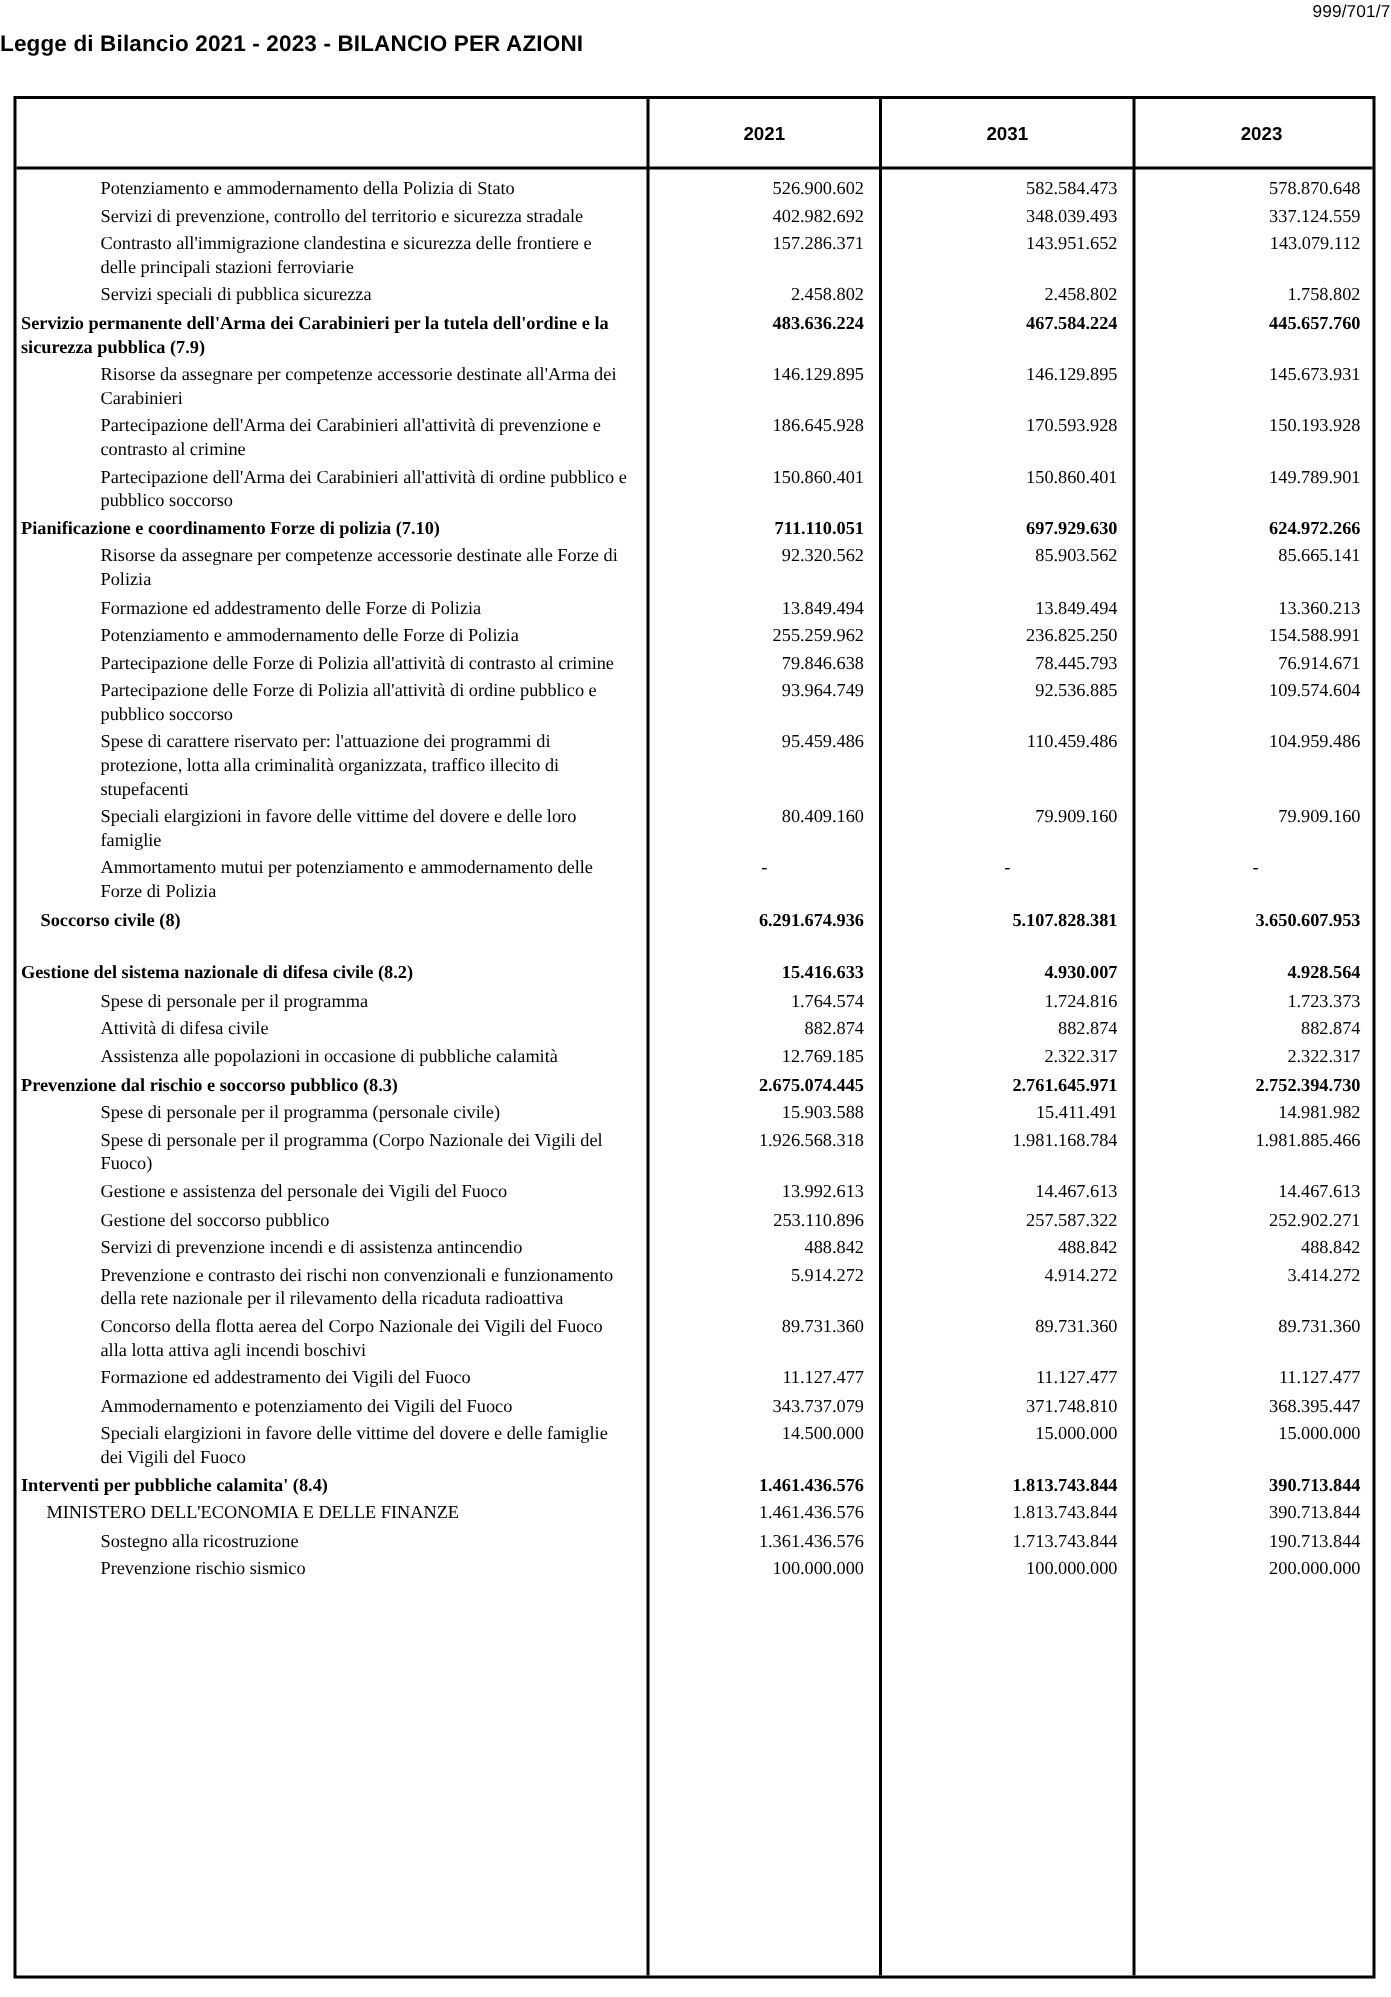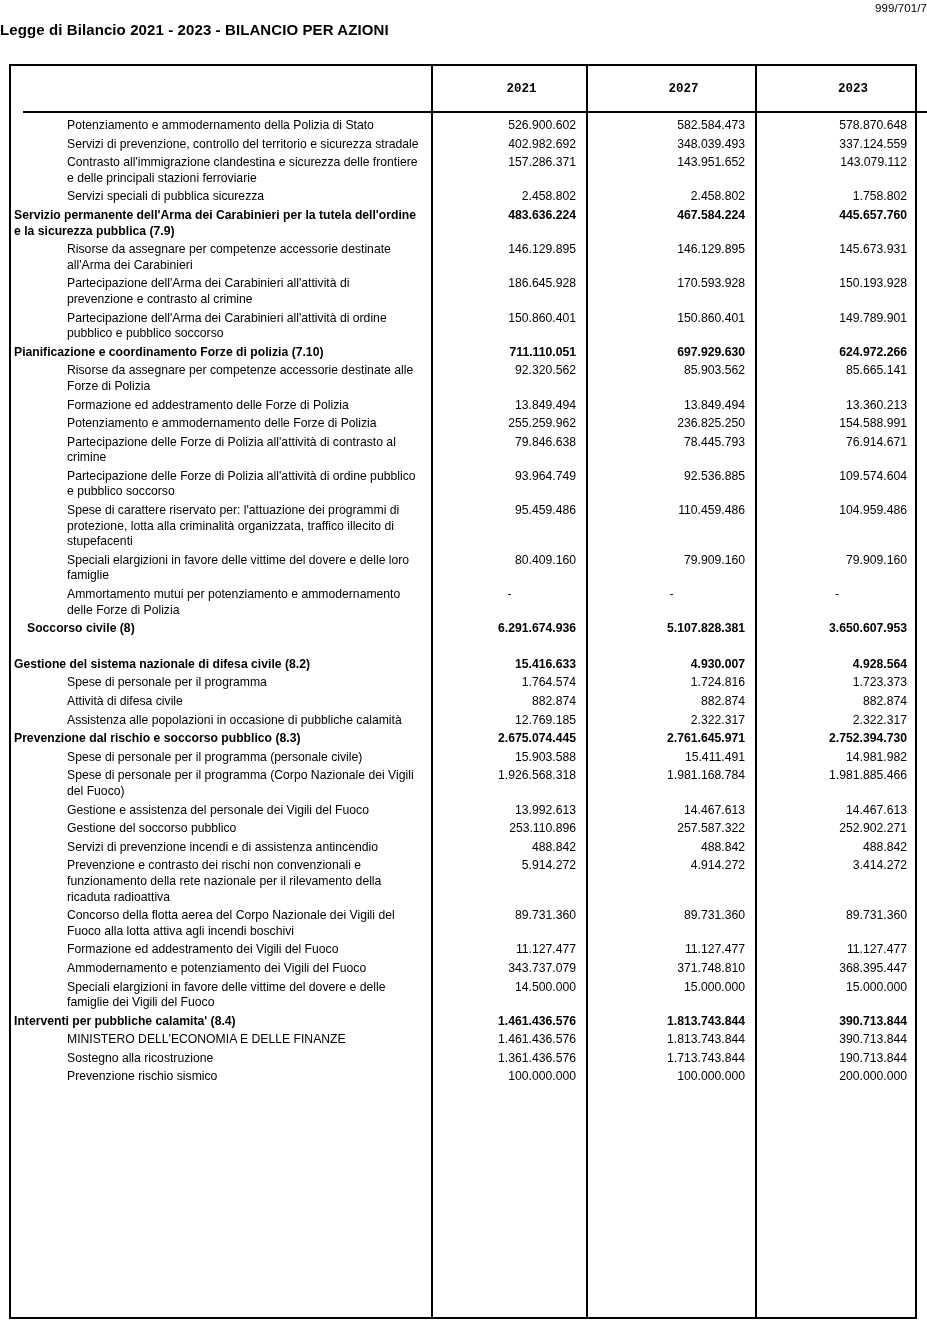--- a/index.html
+++ b/index.html
@@ -55,25 +55,24 @@
     width: 2px;
     background: #000;
   }
   .vrule.c1 { left: 420px; }
   .vrule.c2 { left: 575px; }
   .vrule.c3 { left: 744px; }
 
   
   .head-band {
     position: absolute;
-    left: 12px; top: 0;
+    left: 0; top: 0;
     width: 100%;
     height: 47px;
     border-bottom: 2px solid #000;
-    font-family: Liberation Mono, monospace;
   }
   .head-cell {
     position: absolute;
     top: 0;
     height: 47px;
     line-height: 47px;
     text-align: center;
     font-size: 12.5px;
     font-weight: bold;
   }
@@ -88,20 +87,21 @@
     top: 49px;
     width: 100%;
     bottom: 0;
     overflow: hidden;
   }
   .row {
     position: relative;
     display: block;
     width: 100%;
     padding-top: 3px;
+    font-family: Liberation Serif, serif;
   }
   .row.spacer { height: 17px; padding-top: 0; }
 
   .rlabel {
     display: block;
     width: 412px;
     font-size: 12.2px;
     line-height: 15.6px;
     padding-right: 4px;
   }
@@ -137,21 +137,21 @@
 <div class="doc-title">Legge di Bilancio 2021 - 2023 - BILANCIO PER AZIONI</div>
 
 <div class="table-frame">
 
   <div class="vrule c1"></div>
   <div class="vrule c2"></div>
   <div class="vrule c3"></div>
 
   <div class="head-band">
     <div class="head-cell y1">2021</div>
-    <div class="head-cell y2">2027</div>
+    <div class="head-cell y2">2031</div>
     <div class="head-cell y3">2023</div>
   </div>
 
   <div class="body-area" id="body-area">
       <div class="row lv2">
         <span class="rlabel">Potenziamento e ammodernamento della Polizia di Stato</span>
         <span class="rnum v1">526.900.602</span>
         <span class="rnum v2">582.584.473</span>
         <span class="rnum v3">578.870.648</span>
       </div>
@@ -348,21 +348,21 @@
         <span class="rnum v2">15.000.000</span>
         <span class="rnum v3">15.000.000</span>
       </div>
       <div class="row lv1">
         <span class="rlabel b">Interventi per pubbliche calamita' (8.4)</span>
         <span class="rnum v1 b">1.461.436.576</span>
         <span class="rnum v2 b">1.813.743.844</span>
         <span class="rnum v3 b">390.713.844</span>
       </div>
       <div class="row lv2">
-        <span class="rlabel" style="padding-left: 56px;">MINISTERO DELL'ECONOMIA E DELLE FINANZE</span>
+        <span class="rlabel" style="padding-left: 20px;">MINISTERO DELL'ECONOMIA E DELLE FINANZE</span>
         <span class="rnum v1">1.461.436.576</span>
         <span class="rnum v2">1.813.743.844</span>
         <span class="rnum v3">390.713.844</span>
       </div>
       <div class="row lv2">
         <span class="rlabel">Sostegno alla ricostruzione</span>
         <span class="rnum v1">1.361.436.576</span>
         <span class="rnum v2">1.713.743.844</span>
         <span class="rnum v3">190.713.844</span>
       </div>

